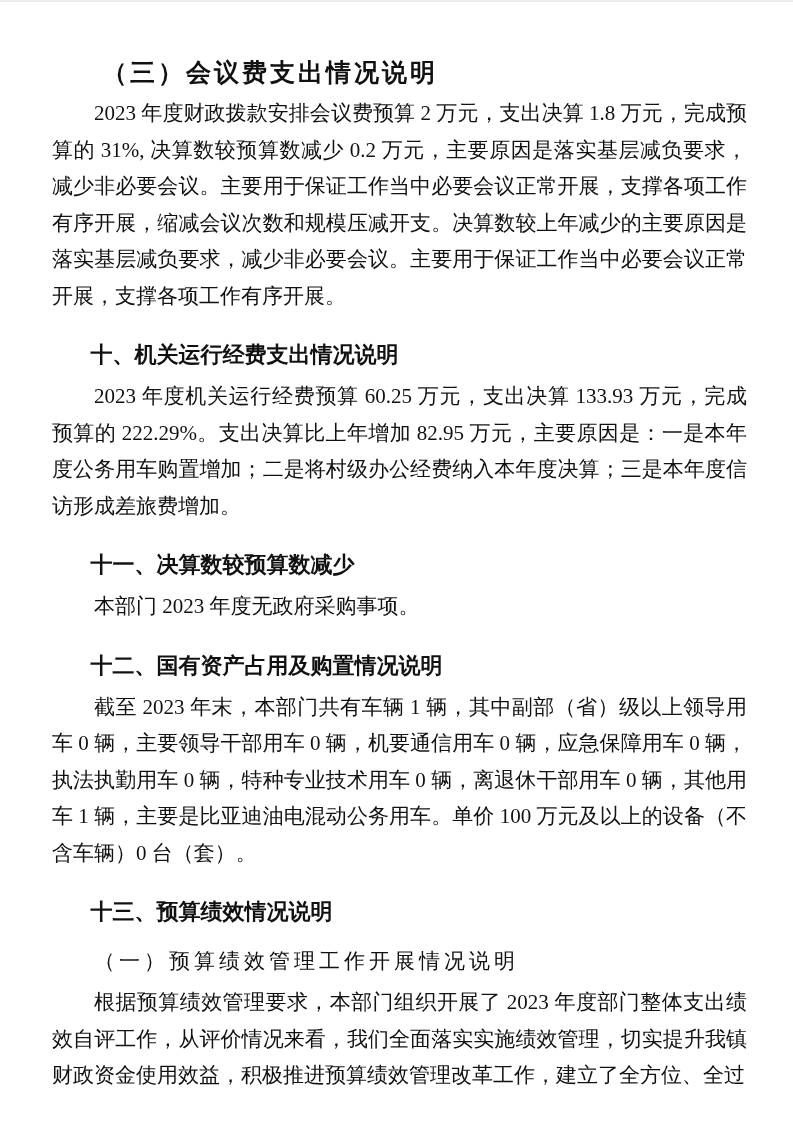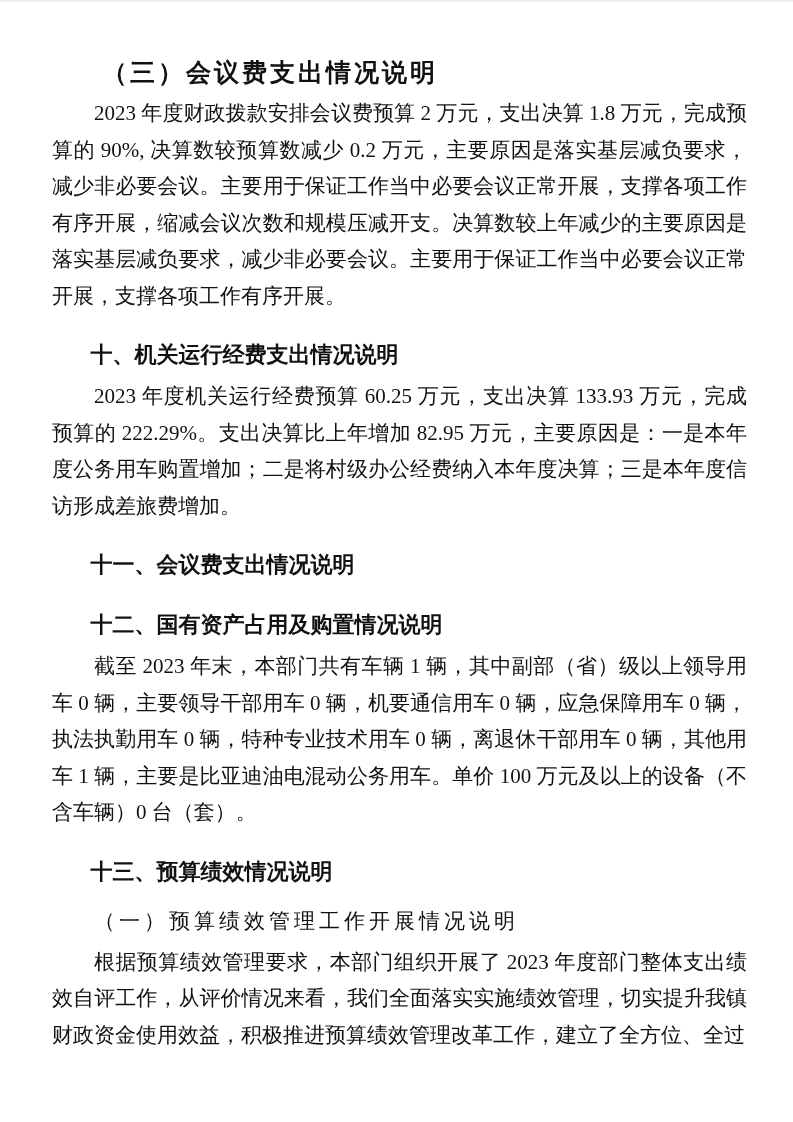--- a/index.html
+++ b/index.html
@@ -67,23 +67,24 @@
     font-family: "Liberation Sans", "DejaVu Sans", sans-serif;
   }
 </style>
 </head>
 <body>
 
 <div class="page">
   <div class="top-edge"></div>
   <div class="doc" id="doc-body">
       <h2 class="blk h-kaiti-bold">（三）会议费支出情况说明</h2>
-      <p class="blk para">2023 年度财政拨款安排会议费预算 2 万元，支出决算 1.8 万元，完成预算的 90%, 决算数较预算数减少 0.2 万元，主要原因是落实基层减负要求，减少非必要会议。主要用于保证工作当中必要会议正常开展，支撑各项工作有序开展，缩减会议次数和规模压减开支。决算数较上年减少的主要原因是落实基层减负要求，减少非必要会议。主要用于保证工作当中必要会议正常开展，支撑各项工作有序开展。</p>
+      <p class="blk para">2023 年度财政拨款安排会议费预算 2 万元，支出决算 1.8 万元，完成预算的 31%, 决算数较预算数减少 0.2 万元，主要原因是落实基层减负要求，减少非必要会议。主要用于保证工作当中必要会议正常开展，支撑各项工作有序开展，缩减会议次数和规模压减开支。决算数较上年减少的主要原因是落实基层减负要求，减少非必要会议。主要用于保证工作当中必要会议正常开展，支撑各项工作有序开展。</p>
       <h2 class="blk h-hei">十、机关运行经费支出情况说明</h2>
       <p class="blk para">2023 年度机关运行经费预算 60.25 万元，支出决算 133.93 万元，完成预算的 222.29%。支出决算比上年增加 82.95 万元，主要原因是：一是本年度公务用车购置增加；二是将村级办公经费纳入本年度决算；三是本年度信访形成差旅费增加。</p>
-      <h2 class="blk h-hei">十一、会议费支出情况说明</h2>
+      <h2 class="blk h-hei">十一、决算数较预算数减少</h2>
+      <p class="blk para">本部门 2023 年度无政府采购事项。</p>
       <h2 class="blk h-hei">十二、国有资产占用及购置情况说明</h2>
       <p class="blk para">截至 2023 年末，本部门共有车辆 1 辆，其中副部（省）级以上领导用车 0 辆，主要领导干部用车 0 辆，机要通信用车 0 辆，应急保障用车 0 辆，执法执勤用车 0 辆，特种专业技术用车 0 辆，离退休干部用车 0 辆，其他用车 1 辆，主要是比亚迪油电混动公务用车。单价 100 万元及以上的设备（不含车辆）0 台（套）。</p>
       <h2 class="blk h-hei">十三、预算绩效情况说明</h2>
       <h2 class="blk h-kaiti">（一）预算绩效管理工作开展情况说明</h2>
       <p class="blk para">根据预算绩效管理要求，本部门组织开展了 2023 年度部门整体支出绩效自评工作，从评价情况来看，我们全面落实实施绩效管理，切实提升我镇财政资金使用效益，积极推进预算绩效管理改革工作，建立了全方位、全过</p>
     </div>
 </div>
 
 </body></html>

